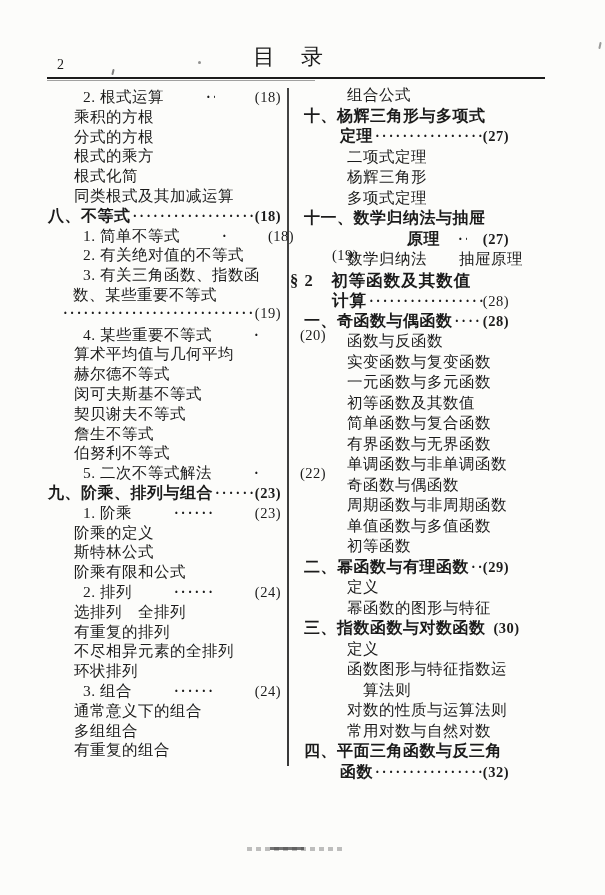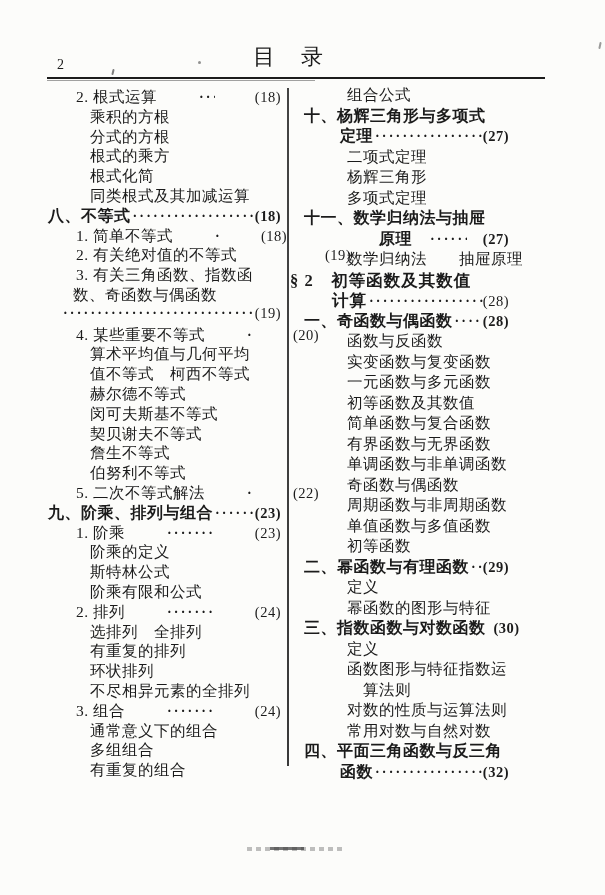--- a/index.html
+++ b/index.html
@@ -56,28 +56,28 @@
   
   .h1 .txt,.h1cont .txt,.h1cont2 .txt{
     font-family:"Liberation Sans","DejaVu Sans",sans-serif;
     font-weight:700;font-size:16px;letter-spacing:.5px;
   }
   .h1 .pg,.h1cont .pg,.h1cont2 .pg{font-weight:600;}
   .sec .txt,.seccont .txt{
     font-size:16.5px;font-weight:600;letter-spacing:1px;
   }
   .col-left .h1{margin-left:0;}
-  .col-left .num{margin-left:28px;gap:40px;}
-  .col-left .sub{margin-left:42px;}
+  .col-left .num{margin-left:35px;gap:40px;}
+  .col-left .sub{margin-left:26px;}
   .col-left .cont{margin-left:25px;}
   .col-left .dotline{margin-left:13px;}
   .col-right .h1{margin-left:0;}
   .col-right .sub{margin-left:43px;}
   .col-right .h1cont{margin-left:36px;}
-  .col-right .h1cont2{margin-left:75px;gap:16px;}
+  .col-right .h1cont2{margin-left:103px;gap:16px;}
   .col-right .sub2{margin-left:59px;}
   .col-right .sec{margin-left:-14px;}
   .col-right .seccont{margin-left:28px;justify-content:center;}
   
   .artifact{position:absolute;background:#4a4a4a;border-radius:1px;}
   .art-comma{left:112px;top:69px;width:2px;height:6px;transform:rotate(14deg);opacity:.7;}
   .art-tick{left:599px;top:42px;width:2px;height:7px;transform:rotate(12deg);opacity:.55;}
   .art-dot{left:198px;top:61px;width:3px;height:3px;border-radius:50%;opacity:.6;}
   .footer-smudge{
     position:absolute;left:247px;top:847px;width:96px;height:4px;
@@ -134,39 +134,36 @@
       </div>
       <div class="line num">
         <span class="txt">2. 有关绝对值的不等式</span>
         <span class="lead"></span>
         <span class="pg">(19)</span>
       </div>
       <div class="line num">
         <span class="txt">3. 有关三角函数、指数函</span>
       </div>
       <div class="line cont">
-        <span class="txt">数、奇函数与偶函数</span>
+        <span class="txt">数、某些重要不等式</span>
       </div>
       <div class="line dotline">
         <span class="txt"></span>
         <span class="lead">····························································</span>
         <span class="pg">(19)</span>
       </div>
       <div class="line num">
         <span class="txt">4. 某些重要不等式</span>
         <span class="lead">····························································</span>
         <span class="pg">(20)</span>
       </div>
       <div class="line sub">
         <span class="txt">算术平均值与几何平均</span>
       </div>
       <div class="line sub">
-        <span class="txt">值不等式　柯西不等式</span>
-      </div>
-      <div class="line sub">
         <span class="txt">赫尔德不等式</span>
       </div>
       <div class="line sub">
         <span class="txt">闵可夫斯基不等式</span>
       </div>
       <div class="line sub">
         <span class="txt">契贝谢夫不等式</span>
       </div>
       <div class="line sub">
         <span class="txt">詹生不等式</span>
@@ -203,24 +200,24 @@
         <span class="lead">····························································</span>
         <span class="pg">(24)</span>
       </div>
       <div class="line sub">
         <span class="txt">选排列　全排列</span>
       </div>
       <div class="line sub">
         <span class="txt">有重复的排列</span>
       </div>
       <div class="line sub">
+        <span class="txt">不尽相异元素的全排列</span>
+      </div>
+      <div class="line sub">
         <span class="txt">环状排列</span>
-      </div>
-      <div class="line sub">
-        <span class="txt">不尽相异元素的全排列</span>
       </div>
       <div class="line num">
         <span class="txt">3. 组合</span>
         <span class="lead">····························································</span>
         <span class="pg">(24)</span>
       </div>
       <div class="line sub">
         <span class="txt">通常意义下的组合</span>
       </div>
       <div class="line sub">

